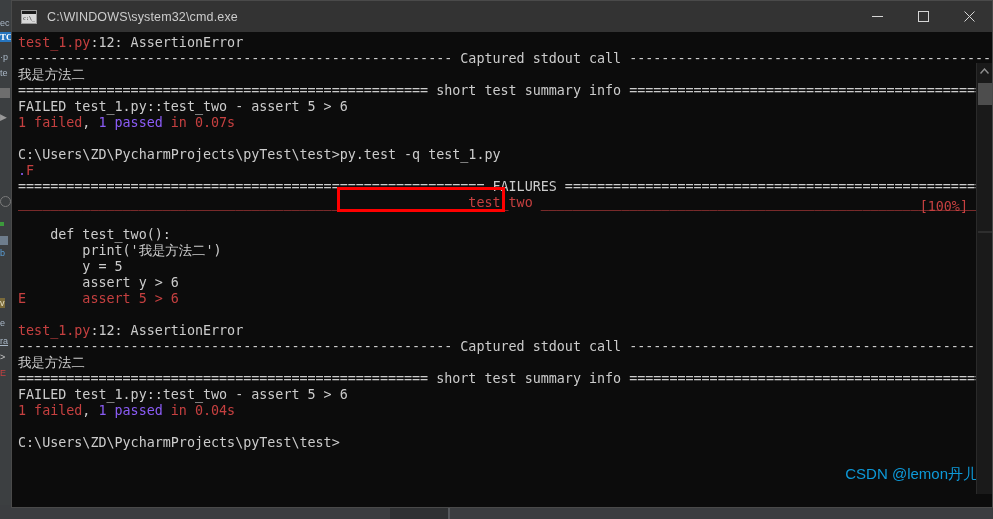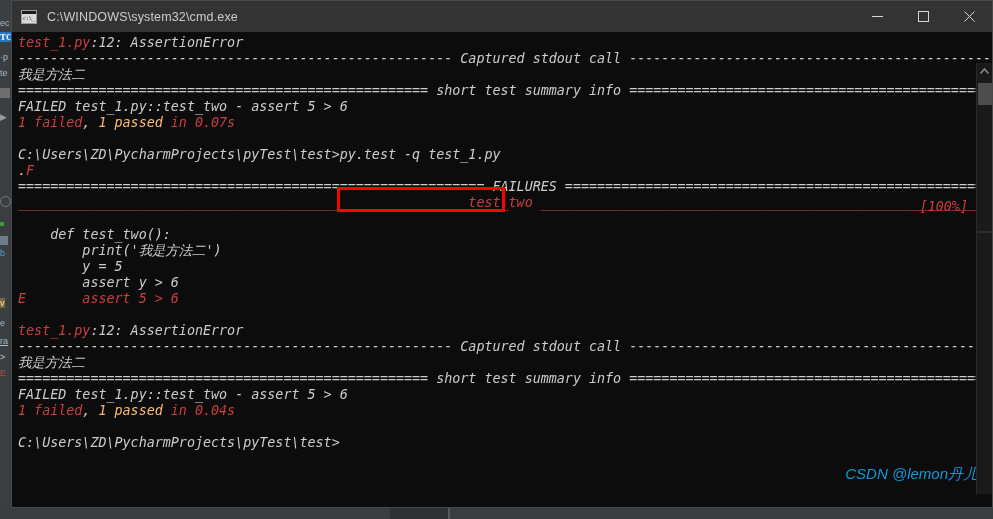--- a/index.html
+++ b/index.html
@@ -103,35 +103,34 @@
     color: #d6d6d6;
   }
   .wbtn svg { display: block; }
 
   
   #term {
     position: relative;
     height: 462px;
     background: #0c0c0c;
     overflow: hidden;
-    font-style: italic;
   }
   #term-text {
     position: absolute;
     left: 6px; top: 3px;
     font-family: "DejaVu Sans Mono", monospace;
     font-size: 13.4px;
     line-height: 16.03px;
     color: #cccccc;
     white-space: pre;
     letter-spacing: -0.02px;
   }
   .ln { height: 16.03px; }
   .red   { color: #c64040; }
-  .green { color: #fdba74; }
+  .green { color: #8b5cf6; }
   .white { color: #cccccc; }
 
   
   #cmd-highlight {
     position: absolute;
     left: 325px; top: 155px;
     width: 168px; height: 25px;
     border: 3px solid #ff0000;
     box-sizing: border-box;
     pointer-events: none;

